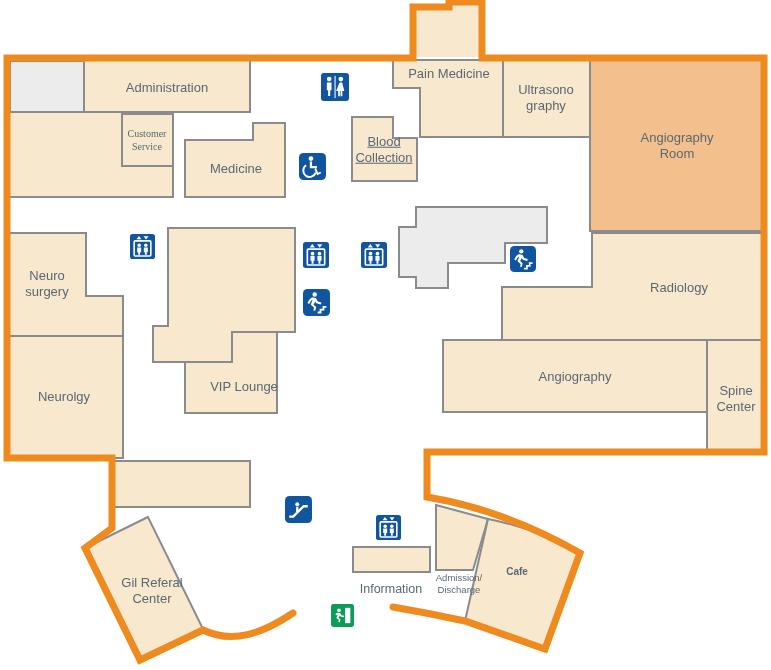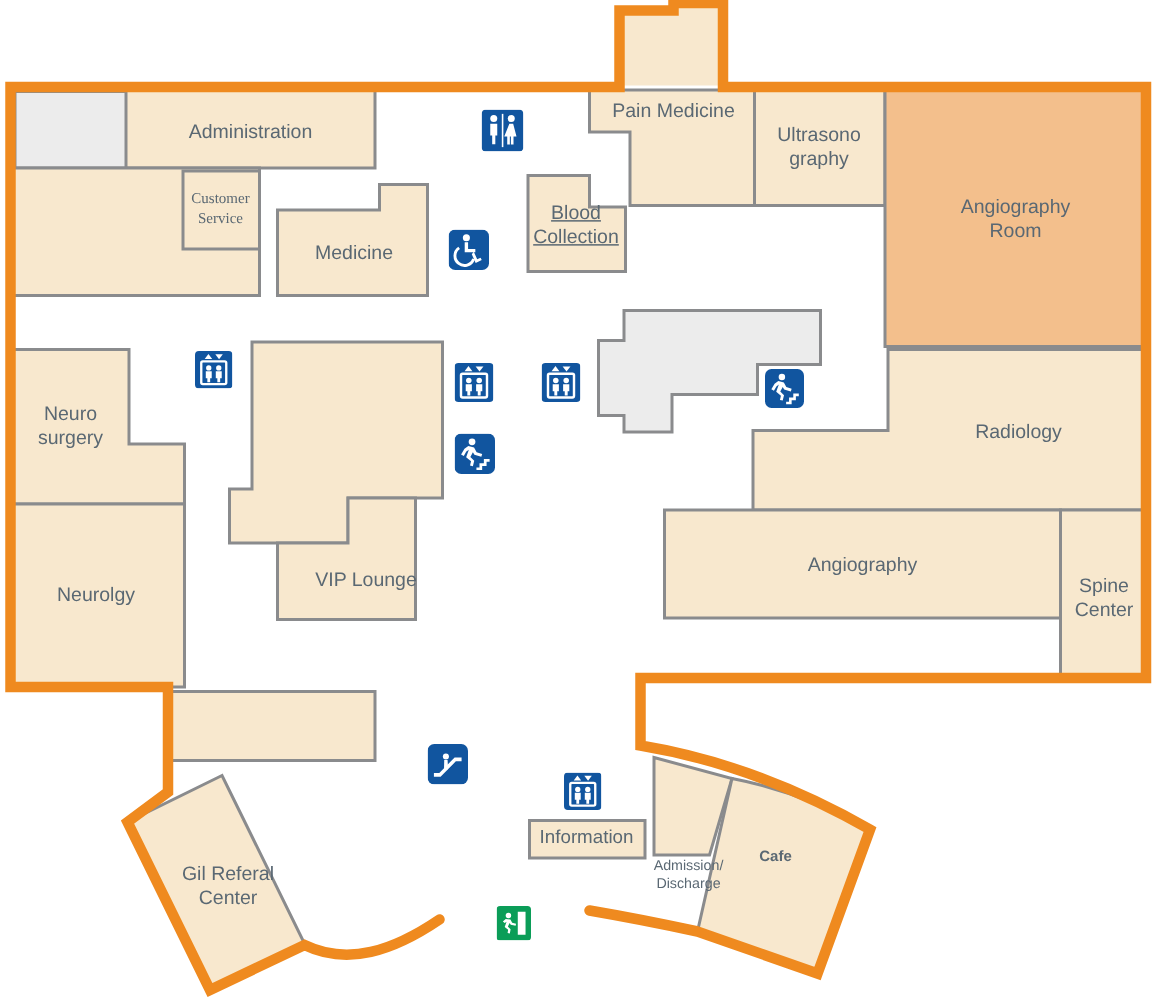--- a/index.html
+++ b/index.html
@@ -7,21 +7,21 @@
          font-family:"Liberation Sans","DejaVu Sans",sans-serif;}
   #mapsvg{position:absolute;left:0;top:0;}
   .room{fill:var(--room-fill);stroke:var(--room-border);stroke-width:2px;}
   .room.gray{fill:var(--gray-fill);}
   .room.accent{fill:var(--accent-room-fill);}
   .room.noborder{stroke:none;}
   .boundary{fill:none;stroke:var(--orange);stroke-width:7px;stroke-linecap:round;stroke-linejoin:miter;}
   .lbl{position:absolute;transform:translate(-50%,-50%);color:var(--text);
        font-size:13px;line-height:1.25;text-align:center;white-space:pre-line;}
   .s9{font-size:9.5px;margin-top:48px;} .s10{font-size:10px;font-family:Liberation Serif, serif;} .s105{font-size:10.5px;}
-  .s12{font-size:13px;text-decoration:underline;} .s125{font-size:12.5px;} .s14{font-size:10px;font-weight:bold;}
+  .s12{font-size:13px;text-decoration:underline;} .s125{font-size:12.5px;margin-top:31px;} .s14{font-size:10px;font-weight:bold;}
   .ico{position:absolute;display:block;}
   .ico.blue{color:var(--icon-blue);}
   .ico.green{color:var(--exit-green);}
 </style>
 </head>
 <body>
 
 <div id="stage">
 
   <svg id="mapsvg" width="771" height="670" viewBox="0 0 771 670">

